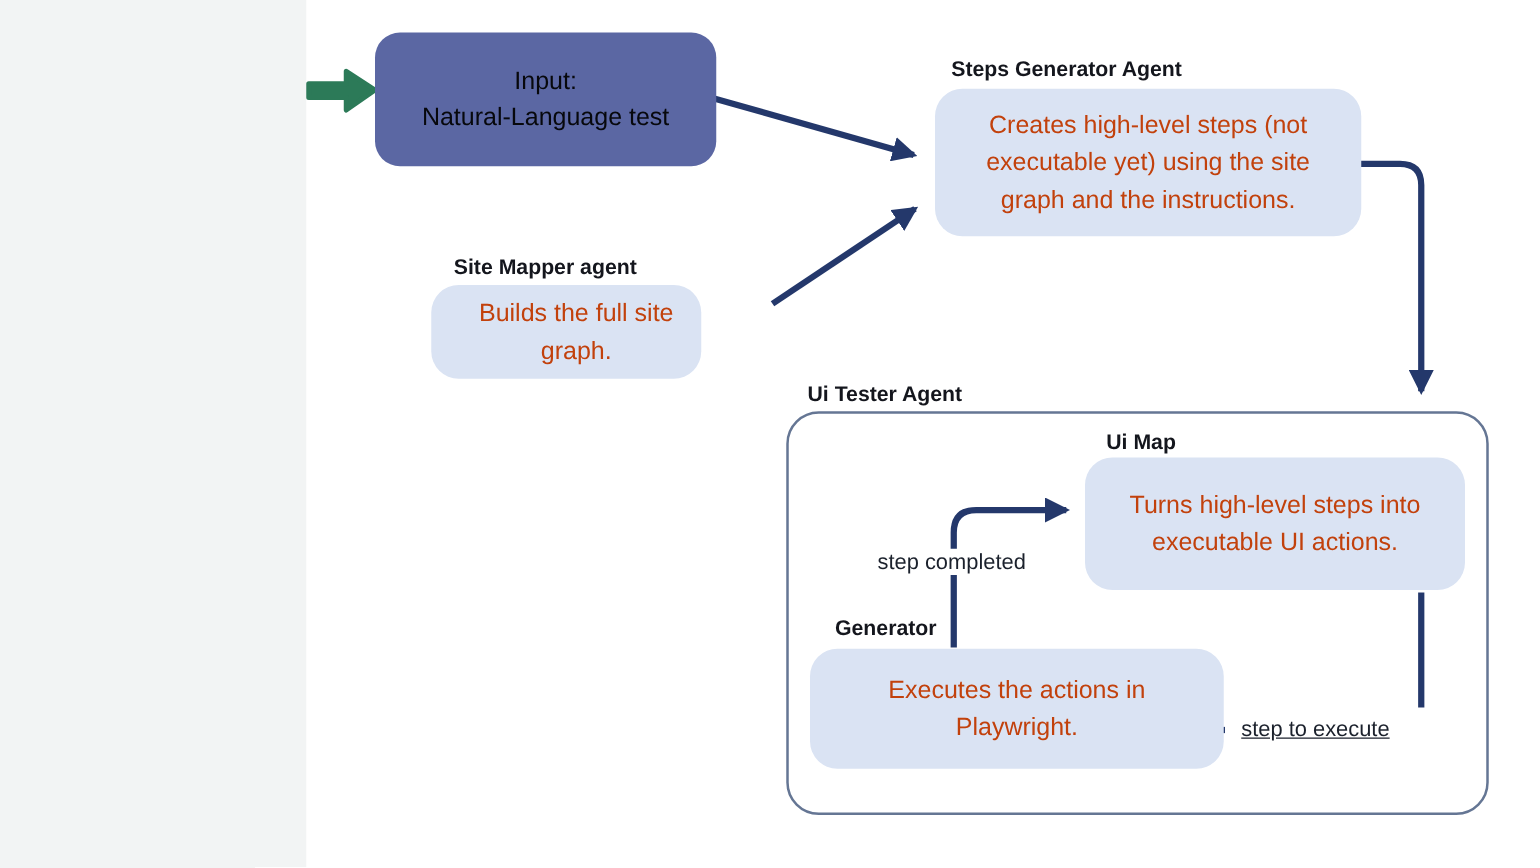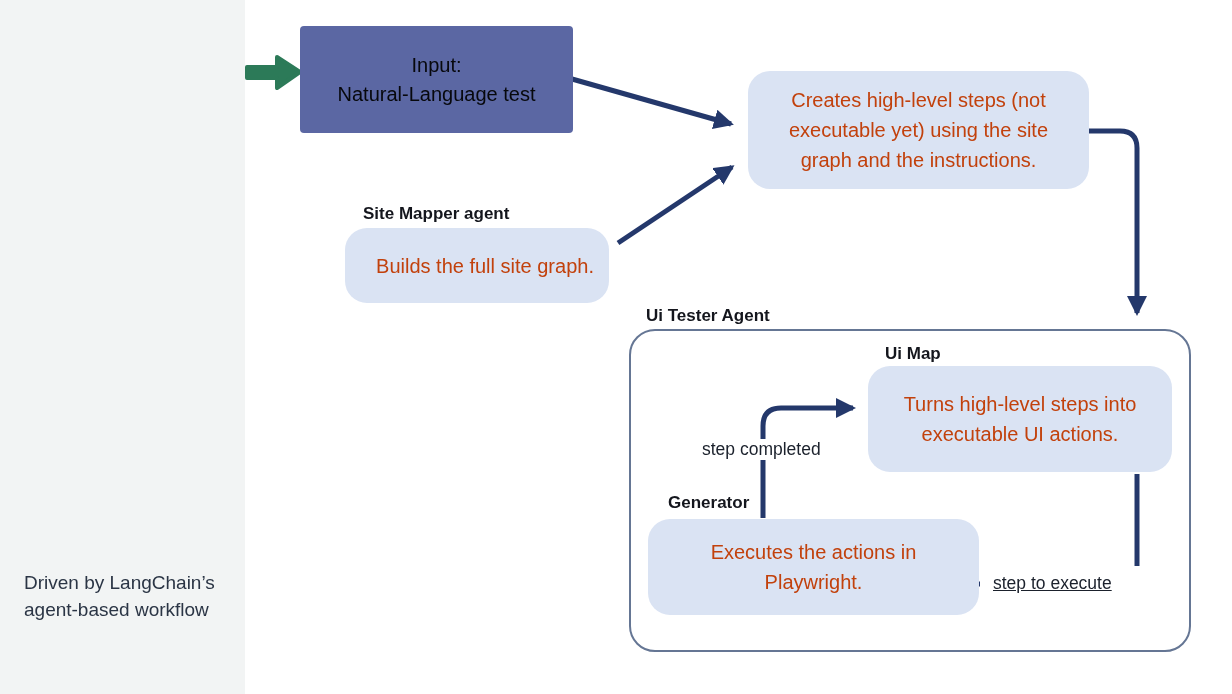--- a/index.html
+++ b/index.html
@@ -35,25 +35,25 @@
   .box {
     position:absolute; display:flex; align-items:center; justify-content:center;
     text-align:center; white-space:pre-line; box-sizing:border-box;
   }
   .blue {
     background:var(--light_blue_fill,#dae3f3); border-radius:22px;
     color:#c2410c; font-size:20px; line-height:30px;
   }
   .input-box {
     left:300px; top:26px; width:273px; height:107px;
-    background:var(--purple_fill,#5b67a3); border-radius:4px;
+    background:var(--purple_fill,#5b67a3); border-radius:20px;
     color:#07080c; font-size:20px; line-height:29px;
   }
   .steps-box    { left:748px; top:71px;  width:341px; height:118px; }
-  .mapper-box   { left:345px; top:228px; width:264px; height:75px;padding-left:16px;  }
+  .mapper-box   { left:345px; top:228px; width:216px; height:75px;padding-left:16px;  }
   .uimap-box    { left:868px; top:366px; width:304px; height:106px; }
   .executor-box { left:648px; top:519px; width:331px; height:96px;  }
   .tester-container {
     position:absolute; left:629px; top:329px; width:562px; height:323px;
     border:2.5px solid var(--container_border,#657694);
     border-radius:26px; background:transparent; box-sizing:border-box;
   }
   
   .shape-label {
     position:absolute; margin:0; font-size:17px; font-weight:bold; color:#14161d;
@@ -70,22 +70,20 @@
   }
   #lbl-step-completed  { left:697px; top:439px; }
   #lbl-step-to-execute { left:988px; top:573px;text-decoration:underline; }
 </style>
 </head>
 <body>
 
 <div class="scene">
 
   <aside class="sidebar">
-    <p class="subtitle">Driven by LangChain’s
-agent-based workflow</p>
   </aside>
 
   <svg class="connectors" width="1232" height="694" viewBox="0 0 1232 694">
     <defs>
       <marker id="ah" viewBox="0 0 10 10" refX="8.5" refY="5" markerWidth="4" markerHeight="4" orient="auto" markerUnits="strokeWidth">
         <path class="arrowhead" d="M0,0 L10,5 L0,10 Z"></path>
       </marker>
     </defs>
 
     <polygon class="green-arrow" points="247,67 277,67 277,57 300,72 277,88 277,78 247,78"></polygon>
@@ -101,20 +99,21 @@
     <path class="connector" d="M 1137 474 L 1137 566"></path>
 
     <path class="connector" marker-end="url(#ah)" d="M 980 584 L 957 584"></path>
   </svg>
 
   <div class="tester-container"></div>
 
   <div class="box input-box">Input:
 Natural-Language test</div>
 
+  <p class="shape-label" id="lbl-steps">Steps Generator Agent</p>
   <div class="box blue steps-box">Creates high-level steps (not
 executable yet) using the site
 graph and the instructions.</div>
 
   <p class="shape-label" id="lbl-mapper">Site Mapper agent</p>
   <div class="box blue mapper-box">Builds the full site graph.</div>
 
   <p class="shape-label" id="lbl-tester">Ui Tester Agent</p>
 
   <p class="shape-label" id="lbl-uimap">Ui Map</p>

